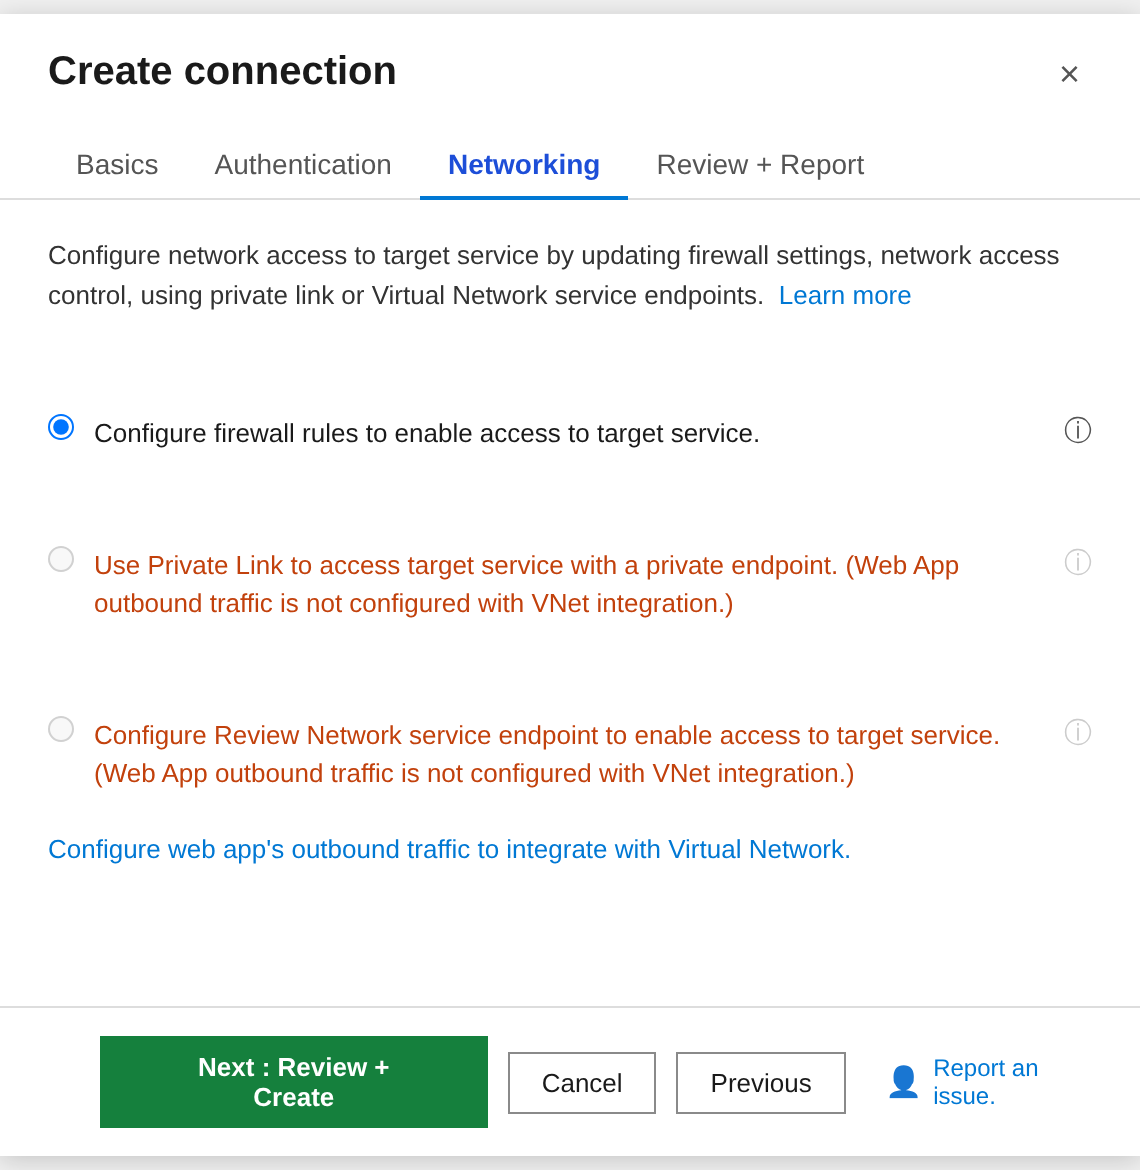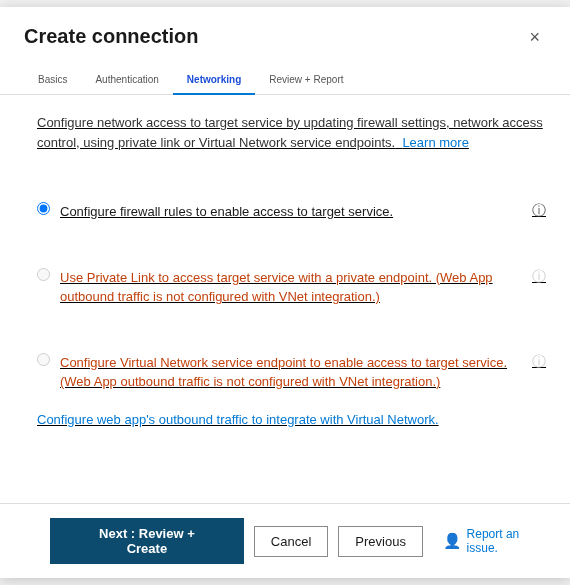--- a/index.html
+++ b/index.html
@@ -43,37 +43,36 @@
     }
     .tabs {
       display: flex;
       gap: 0;
       padding: 10px 24px 0 24px;
       border-bottom: 1px solid #ddd;
       margin-top: 8px;
     }
     .tab {
       padding: 8px 14px;
-      font-size: 10px;
+      font-size: 14px;
       color: #555;
       cursor: pointer;
       border-bottom: 2px solid transparent;
       margin-bottom: -1px;
       white-space: nowrap;
     }
     .tab.active {
       color: #1d4ed8;
       border-bottom: 2px solid #0078d4;
       font-weight: 600;
     }
     .content {
       flex: 1;
-      padding: 18px 24px 12px 37px;
+      padding: 18px 24px 12px 24px;
       overflow-y: auto;
-      text-decoration: underline;
     }
     .description {
       font-size: 13px;
       color: #333;
       line-height: 1.5;
       margin-bottom: 18px;
     }
     .description a {
       color: #0078d4;
       text-decoration: none;
@@ -109,21 +108,21 @@
       font-size: 13px;
     }
     .footer {
       display: flex;
       align-items: center;
       padding: 14px 24px;
       border-top: 1px solid #ddd;
       gap: 10px;
     }
     .btn-primary {
-      background: #0c4a6e;
+      background: #15803d;
       color: #fff;
       border: none;
       padding: 8px 32px;
       font-size: 13px;
       cursor: pointer;
       font-family: inherit;
       font-weight: 600;
       margin-left: 26px;
     }
     .btn-secondary {
@@ -198,21 +197,21 @@
         <div class="radio-wrapper">
           <input type="radio" name="network-option" id="opt2" disabled="" style="">
           <label for="opt2" class="option-label disabled">Use Private Link to access target service with a private endpoint. (Web App outbound traffic is not configured with VNet integration.)</label>
         </div>
         <span class="info-icon disabled">ⓘ</span>
       </div>
 
       <div class="option-row">
         <div class="radio-wrapper">
           <input type="radio" name="network-option" id="opt3" disabled="" style="">
-          <label for="opt3" class="option-label disabled">Configure Virtual Network service endpoint to enable access to target service. (Web App outbound traffic is not configured with VNet integration.)</label>
+          <label for="opt3" class="option-label disabled">Configure Review Network service endpoint to enable access to target service. (Web App outbound traffic is not configured with VNet integration.)</label>
         </div>
         <span class="info-icon disabled">ⓘ</span>
       </div>
 
     </div>
 
     <div class="link-section">
       <a href="#">Configure web app's outbound traffic to integrate with Virtual Network.</a>
     </div>
   </div>

